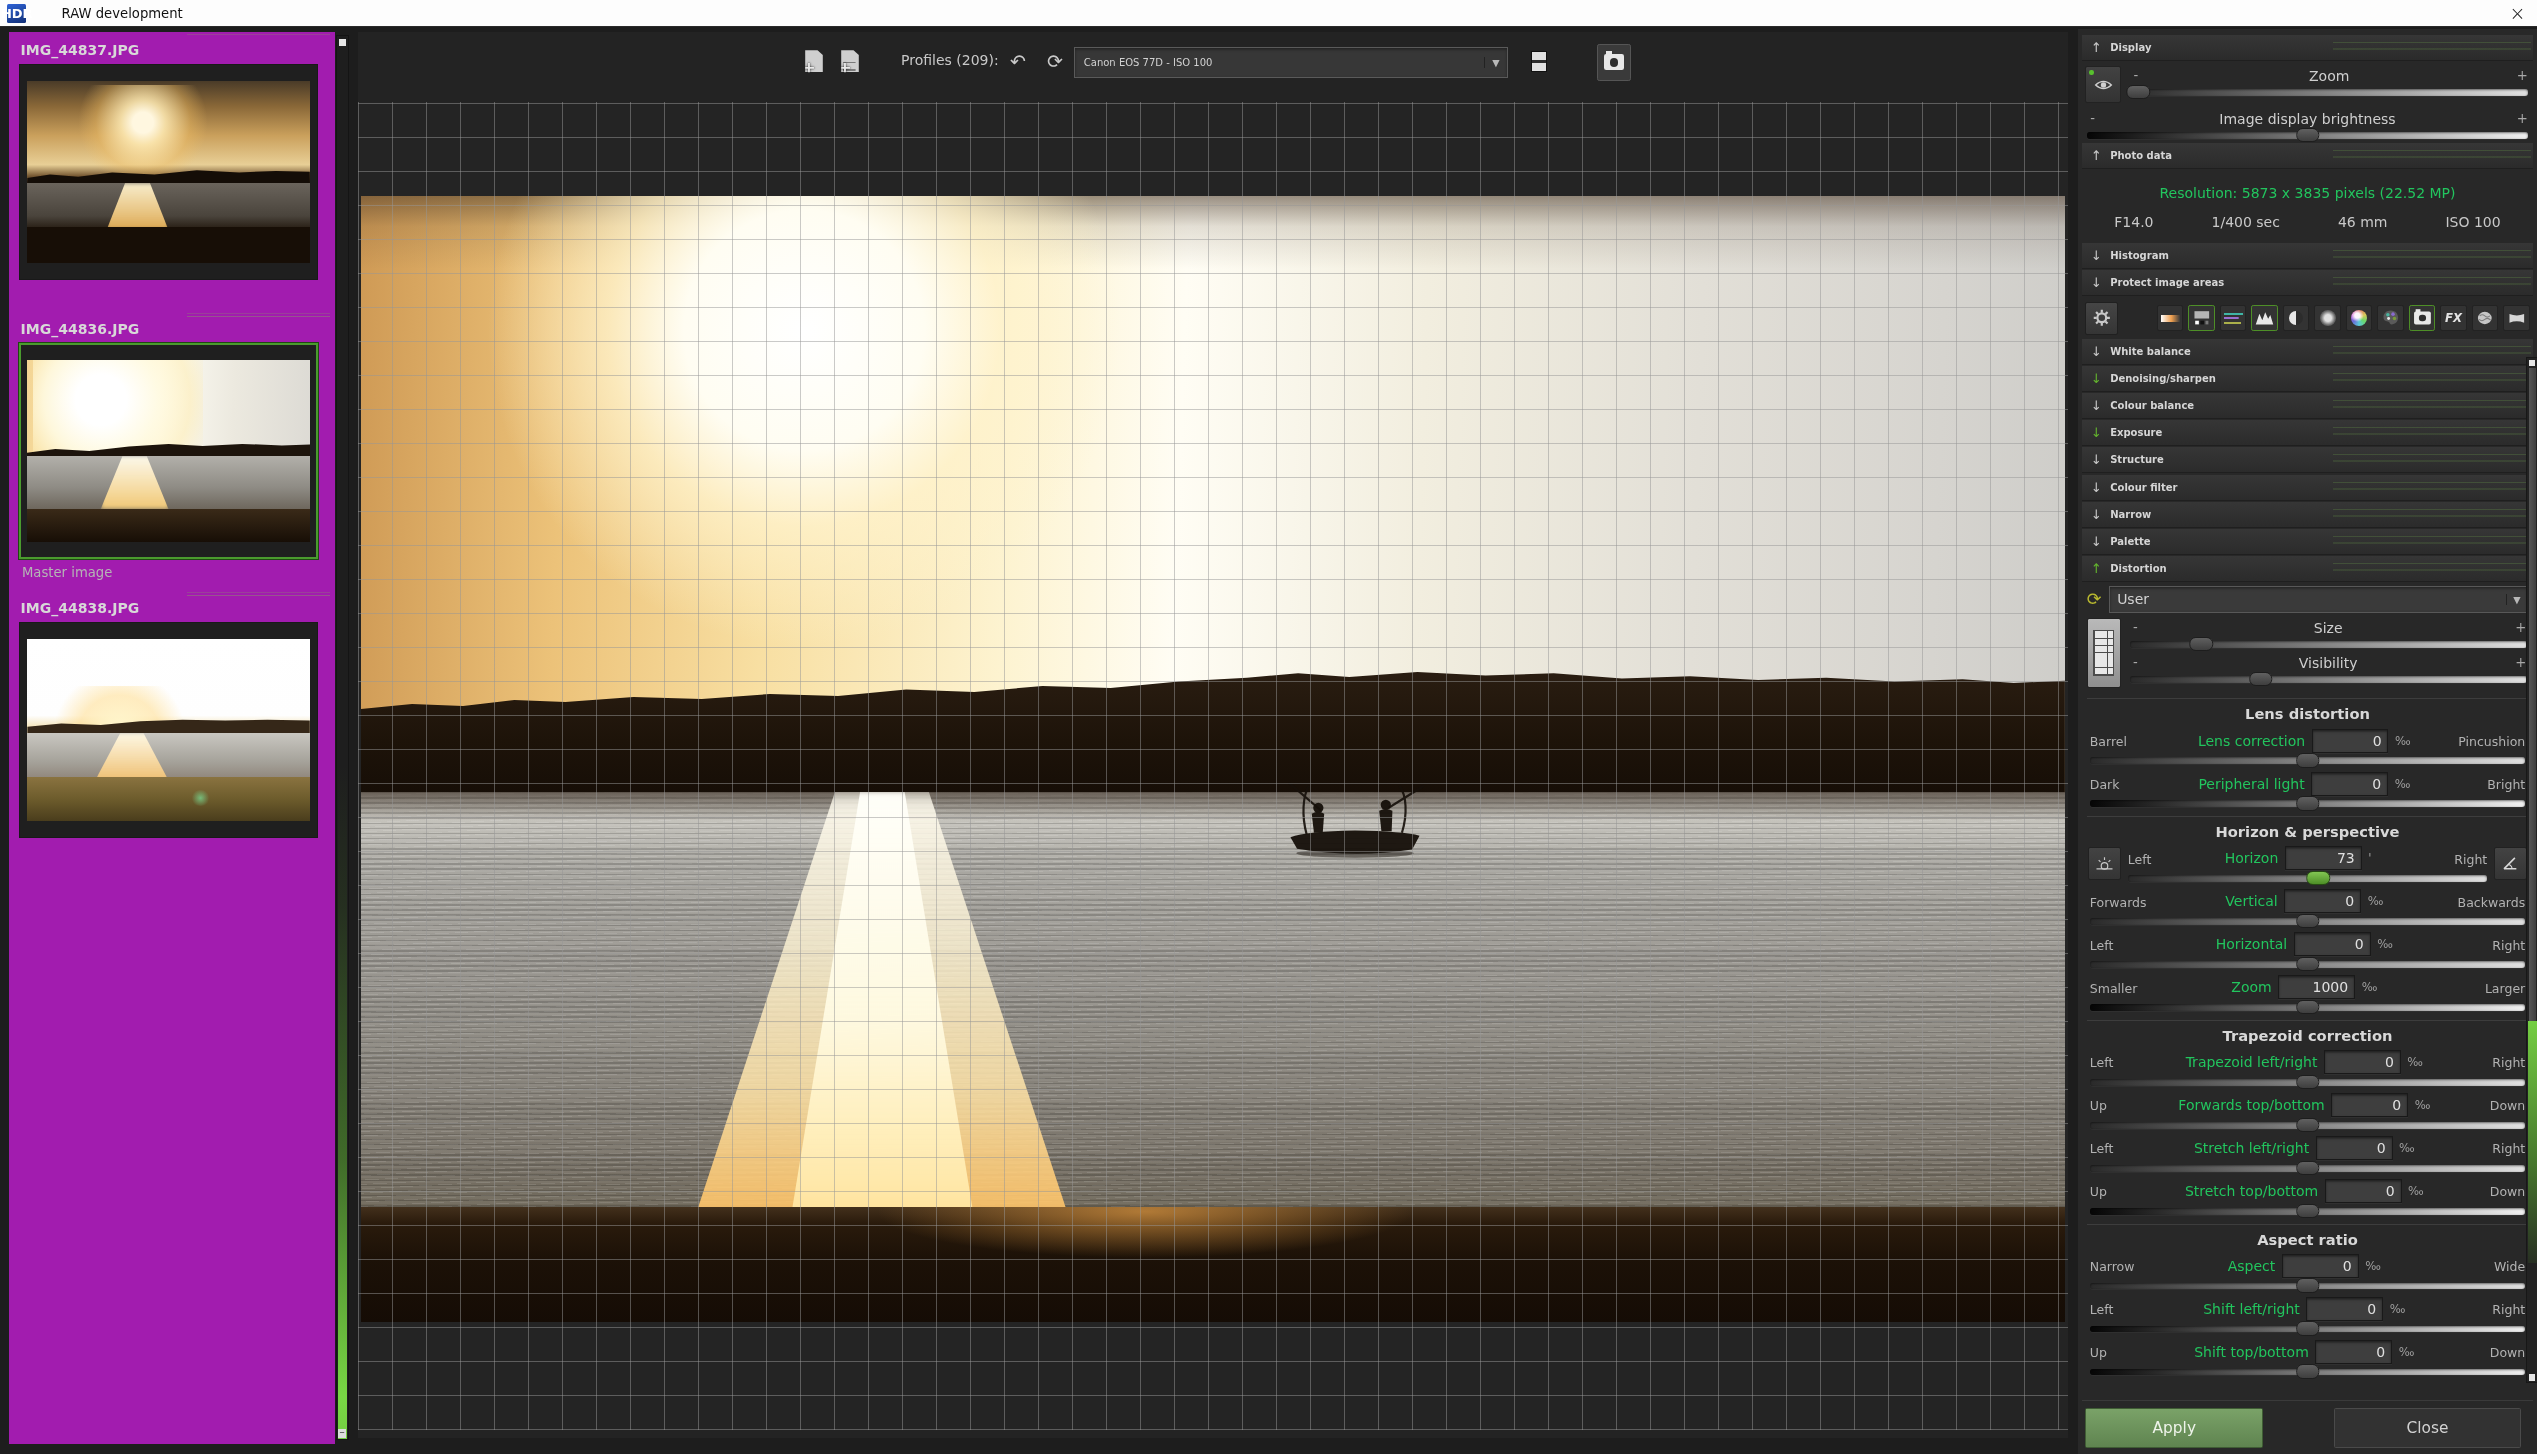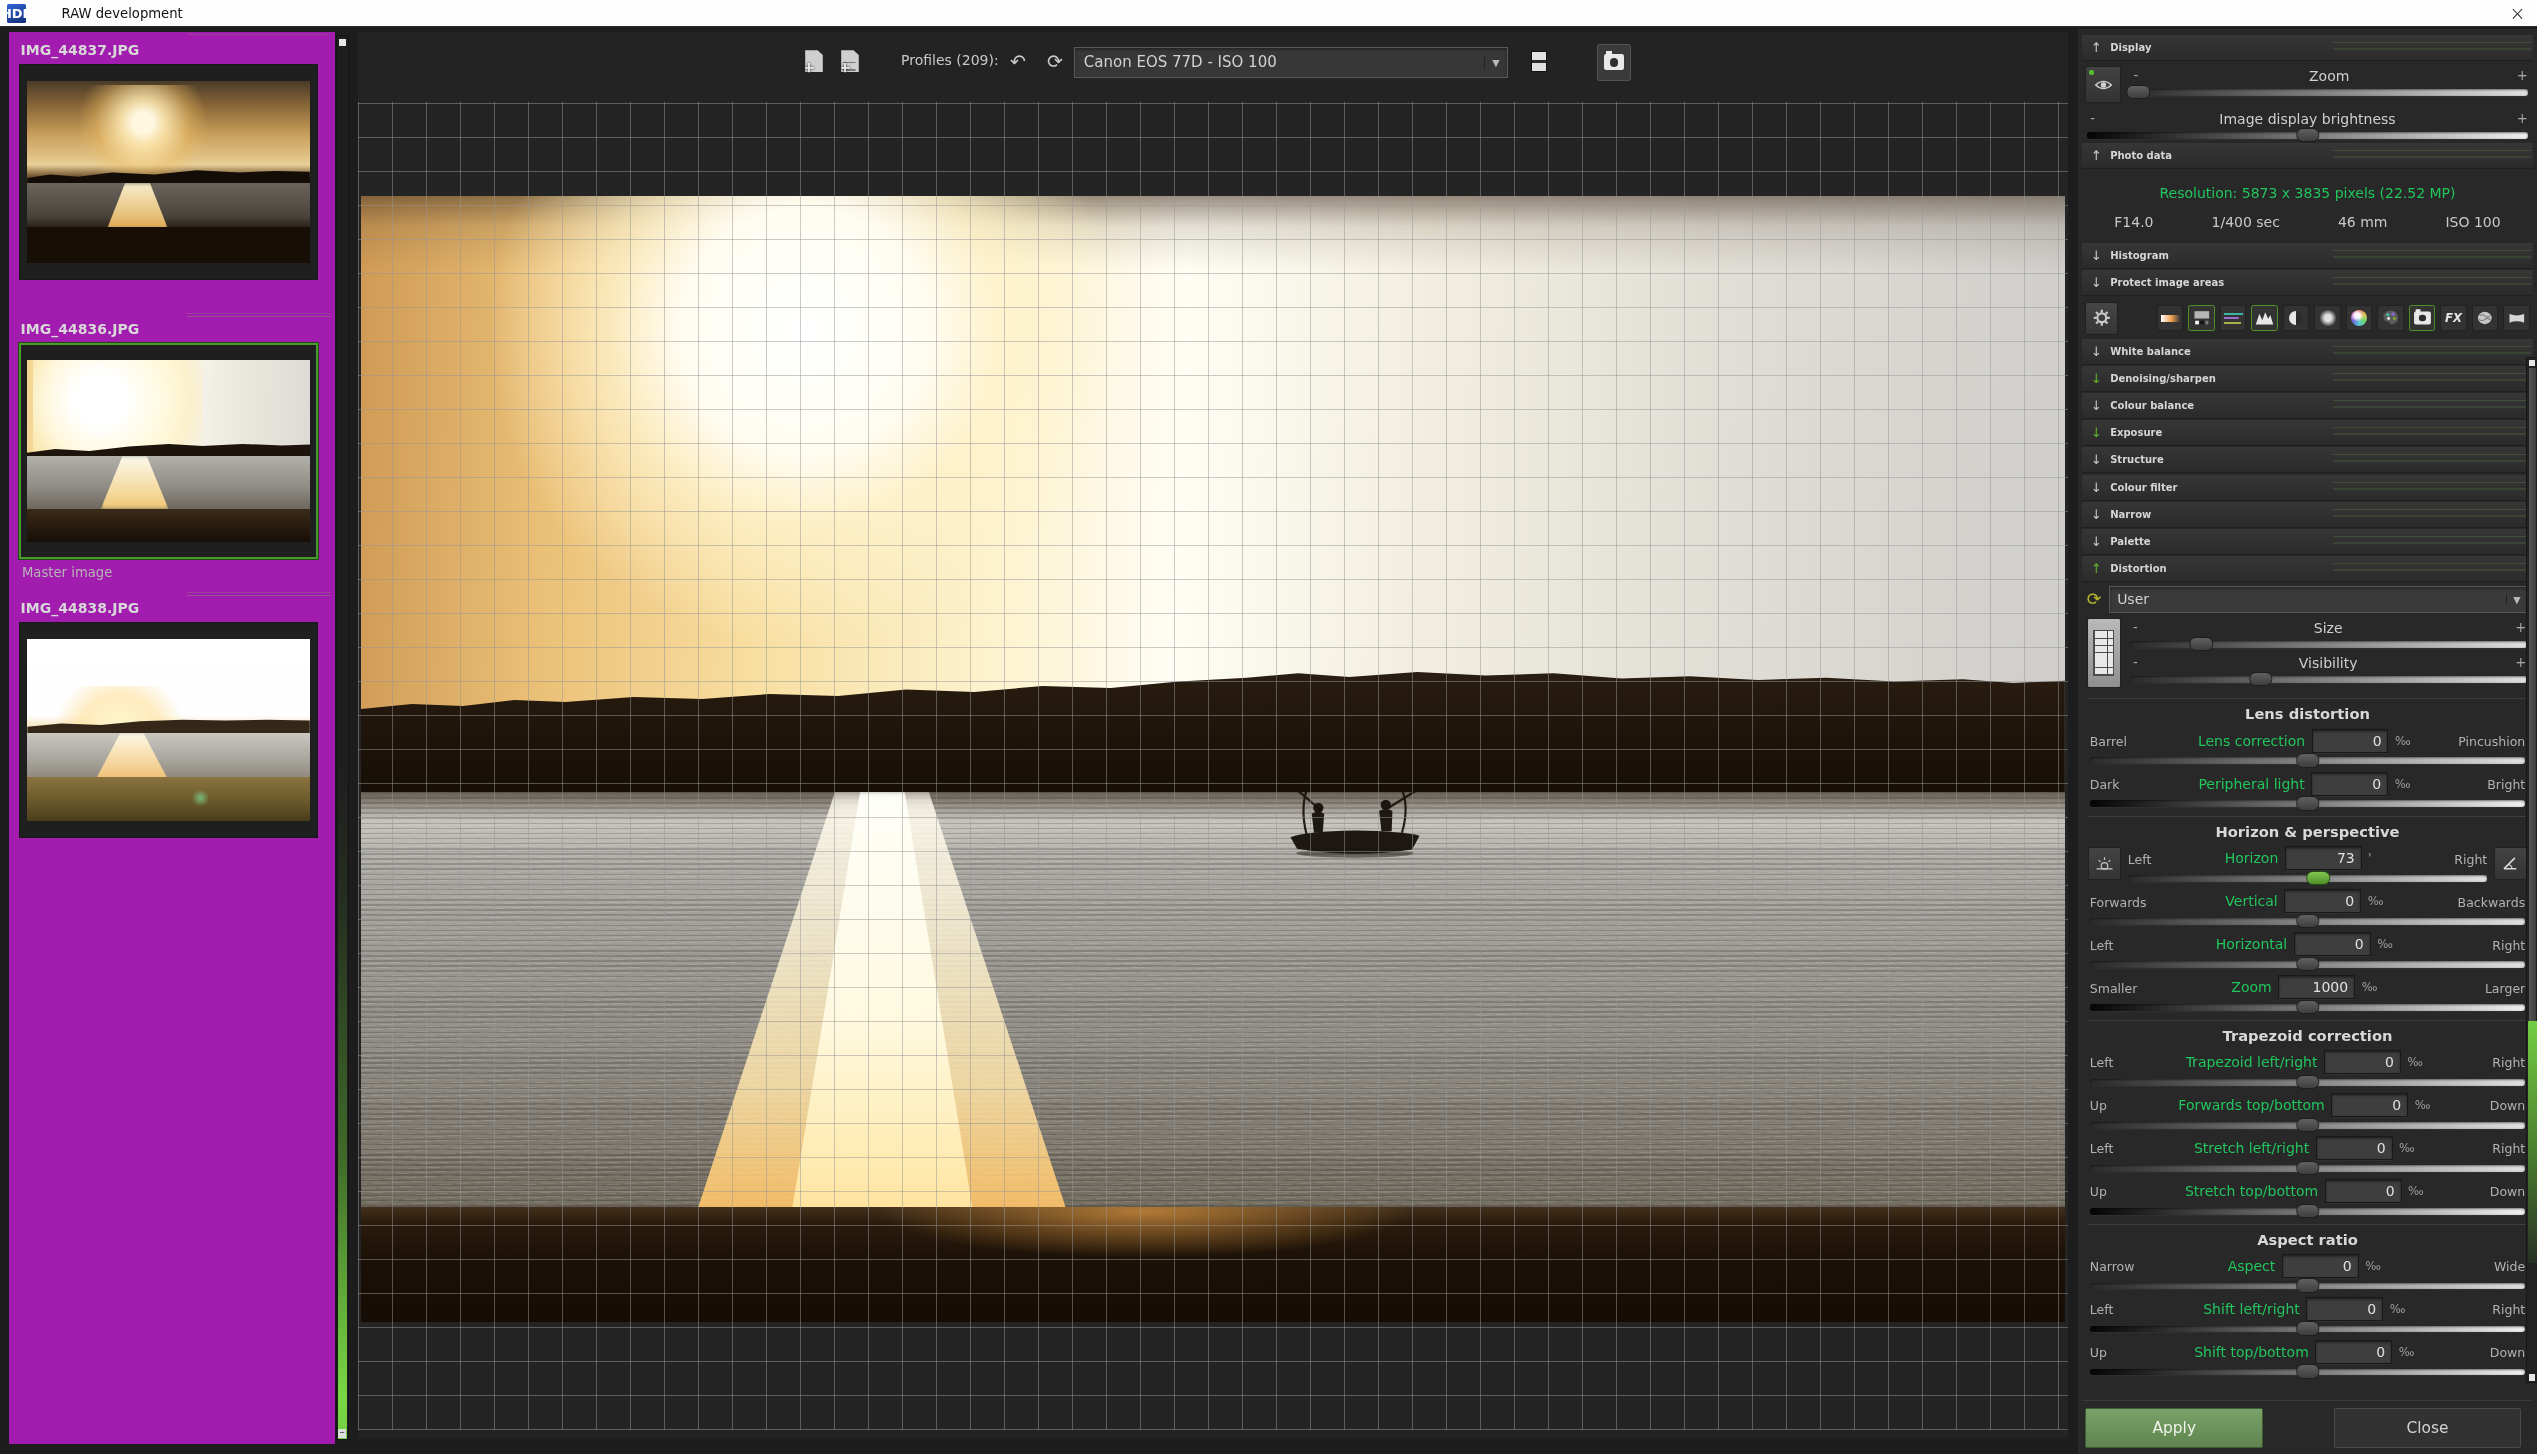--- a/index.html
+++ b/index.html
@@ -66,21 +66,21 @@
   .tbtn{position:absolute;top:4.4px;width:32px;height:35px;display:flex;align-items:center;justify-content:center;border-radius:2.2px;}
   .docicon{position:relative;width:17.6px;height:22px;background:#cfcfcf;clip-path:polygon(0 0,70% 0,100% 22%,100% 100%,0 100%);}
   .docicon.lines{background-image:repeating-linear-gradient(180deg,transparent 0 5.9px,#7a7a7a 5.9px 7.3px);background-size:70% 100%;background-position:2.2px 5.9px;background-repeat:no-repeat;background-color:#cfcfcf;}
   .docplus{position:absolute;left:-2.9px;bottom:-4.4px;color:#e9e9e9;font-size:16px;font-weight:bold;text-shadow:0 0 2.2px #000;}
   #tb-label{position:absolute;left:543px;top:13.2px;font-size:14px;color:#c9c9c9;}
   .tglyph{font-size:19px;color:#c9c9c9;}
   #tb-undo{left:644px;}
   #tb-sync{left:681px;}
   #tb-select{position:absolute;left:716px;top:7.3px;width:434px;height:31px;background:#373737;border:0.7px solid #5a5a5a;
       box-shadow:inset 0 1.5px 2.9px rgba(0,0,0,.4);display:flex;align-items:center;box-sizing:border-box;}
-  #tb-select .val{flex:1;padding-left:8.8px;font-size:15px;color:#d2d2d2;}
+  #tb-select .val{flex:1;padding-left:8.8px;font-size:10px;color:#d2d2d2;}
   #tb-select .arrow{width:22px;text-align:center;color:#b8b8b8;font-size:9.5px;border-left:0.7px solid #222;}
   #tb-save{left:1165px;}
   .saveicon{width:13.2px;height:19px;border:0.7px solid #111;background:linear-gradient(180deg,#e0e0e0 0 42%,#2c2c2c 42% 56%,#e0e0e0 56%);}
   #tb-cam{left:1239px;background:#3a3a3a;border:0.7px solid #555;}
   .camicon{position:relative;width:20.5px;height:16px;background:#e8e8e8;border-radius:2.2px;}
   .camicon::before{content:"";position:absolute;left:2.2px;top:-2.9px;width:5.9px;height:3.7px;background:#e8e8e8;}
   .camicon::after{content:"";position:absolute;left:5.9px;top:3.7px;width:8.8px;height:8.8px;border-radius:50%;background:#2e2e2e;}
   #cv-view{position:absolute;left:0;top:70px;width:1710px;height:1328px;background:#242424;overflow:hidden;}
   
   #photo{position:absolute;left:2.9px;top:94px;width:1704px;height:1126px;overflow:hidden;

